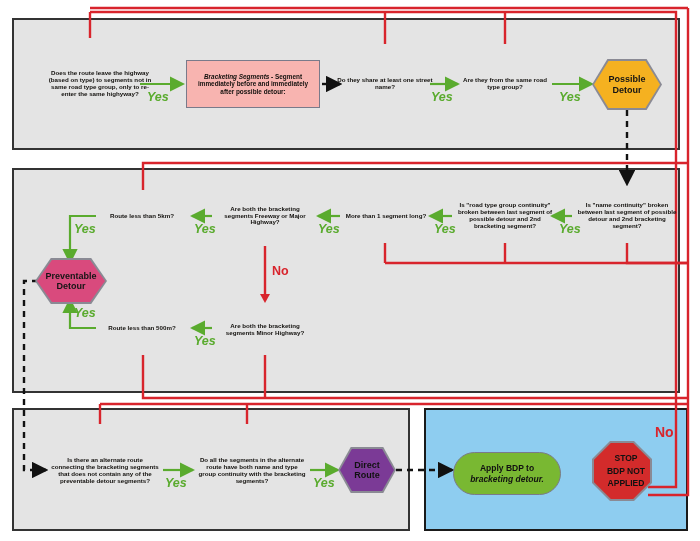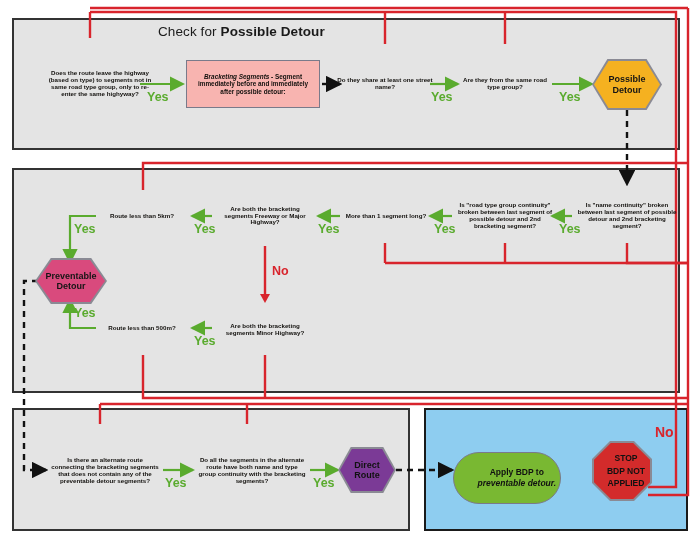--- a/index.html
+++ b/index.html
@@ -37,21 +37,21 @@
      clip-path:polygon(30% 0,70% 0,100% 30%,100% 70%,70% 100%,30% 100%,0 70%,0 30%);}
   .oct .lbl{font-size:8.5px;font-weight:bold;color:#111111;line-height:1.5;padding-left:12px;}
 
   
   .pill{border:1px solid #7a7a8a;background:#79b832;border-radius:999px;}
   .pill .lbl{font-size:8.5px;font-weight:bold;color:#111111;line-height:1.25;}
   .pill .lbl i{font-style:italic;}
 
   
   .elabel{position:absolute;font-size:12.5px;font-weight:bold;white-space:nowrap;}
-  .elabel.yes{color:#5aab2e;}
+  .elabel.yes{color:#5aab2e;font-style:italic;}
   .elabel.no{color:#d8242c;}
 
   svg.wires{position:absolute;left:0;top:0;width:700px;height:541px;overflow:visible;pointer-events:none;}
   svg.wires.under{z-index:1;}
   .node{z-index:2;}
   .panel-title{z-index:2;}
 </style>
 </head>
 <body>
 
@@ -83,23 +83,20 @@
       <path d="M 247 404 L 247 424"></path>
       <path d="M 100 404 L 688 404"></path>
     </g>
   </svg>
 
   <div class="panel" style="left:12px;top:18px;width:668px;height:132px;"></div>
   <div class="panel" style="left:12px;top:168px;width:668px;height:225px;"></div>
   <div class="panel" style="left:12px;top:408px;width:398px;height:123px;"></div>
   <div class="panel blue" style="left:424px;top:408px;width:264px;height:123px;"></div>
 
-  <div class="panel-title" style="left:158px;top:24px;">
-    <span>Check for </span><b>Possible Detour</b>
-  </div>
 
   <svg class="wires under" viewBox="0 0 700 541">
     <defs>
       <marker id="ag" markerWidth="7" markerHeight="7" refX="6" refY="3.5" orient="auto">
         <polygon points="0 0, 7 3.5, 0 7" fill="#5aab2e"></polygon>
       </marker>
       <marker id="ak" markerWidth="7" markerHeight="7" refX="6" refY="3.5" orient="auto">
         <polygon points="0 0, 7 3.5, 0 7" fill="#111111"></polygon>
       </marker>
       <marker id="ad" markerWidth="7" markerHeight="7" refX="6" refY="3.5" orient="auto">
@@ -199,22 +196,22 @@
   <div class="node diamond lightpink" style="left:193px;top:414px;width:118px;height:114px;">
     <span class="lbl">Do all the segments in the alternate route have both name and type group continuity with the bracketing segments?</span>
   </div>
 
   <div class="node hex purple" style="left:338px;top:447px;width:58px;height:46px;">
     <span class="shapeborder"></span>
       <span class="shapefill"></span>
     <span class="lbl">Direct Route</span>
   </div>
 
-  <div class="node pill" style="left:453px;top:452px;width:108px;height:52px;justify-content:flex-end;">
-    <span class="lbl"><span>Apply BDP to </span><br><i>preventable detour.</i></span>
+  <div class="node pill" style="left:453px;top:452px;width:108px;height:43px;">
+    <span class="lbl"><span>Apply BDP to </span><br><i>bracketing detour.</i></span>
   </div>
 
   <div class="node oct" style="left:592px;top:441px;width:60px;height:60px;">
     <span class="shapeborder"></span>
       <span class="shapefill"></span>
     <span class="lbl"><span>STOP</span><br><span>BDP NOT APPLIED</span></span>
   </div>
 
   <div class="elabel yes" style="left:147px;top:90px;">Yes</div>
   <div class="elabel yes" style="left:431px;top:90px;">Yes</div>

